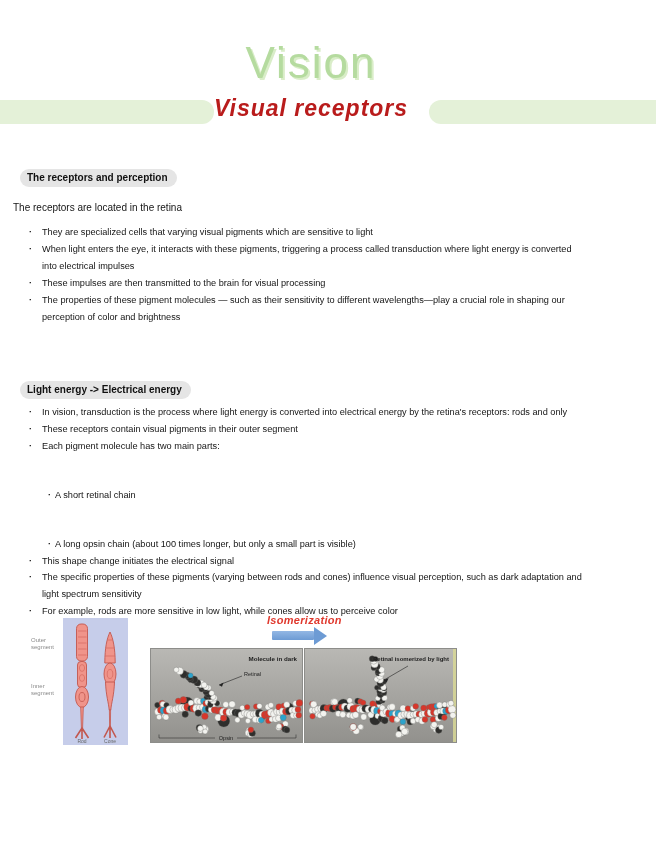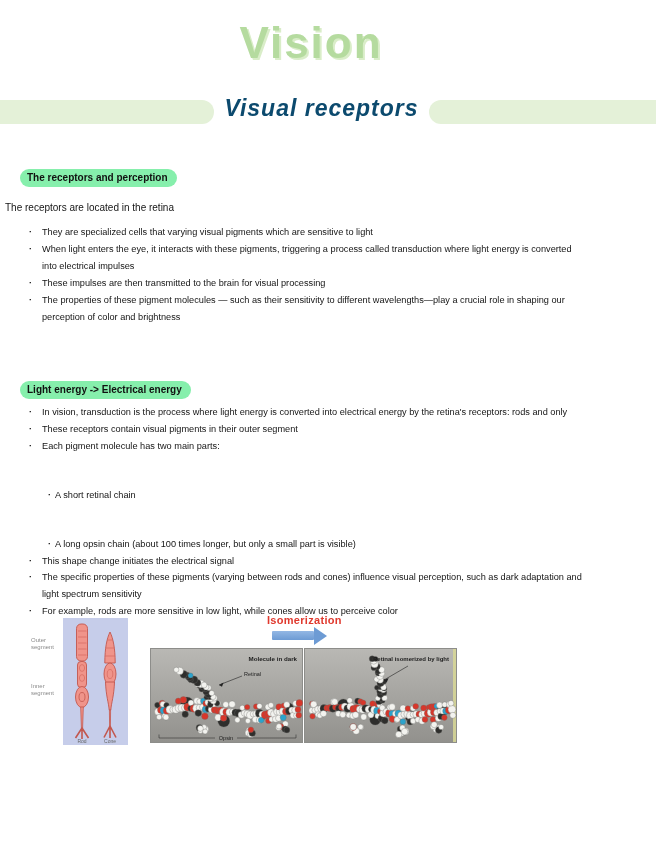--- a/index.html
+++ b/index.html
@@ -2,63 +2,63 @@
 <html><head>
 <meta charset="utf-8">
 <style>
   * { margin:0; padding:0; box-sizing:border-box; }
   html,body { background:#ffffff; }
   body { font-family:"Liberation Sans", sans-serif; color:#141414; }
   .page { position:relative; width:656px; height:848px; background:#ffffff; overflow:hidden; }
 
   
   .title {
-    position:absolute; left:0; top:18px; width:622px; text-align:center;
-    font-size:44px; font-weight:bold; letter-spacing:2px; color:#b5db9f;
+    position:absolute; left:0; top:38px; width:622px; text-align:center;
+    font-size:44px; font-weight:normal; letter-spacing:2px; color:#b5db9f;
     text-shadow:2px 2px 0 #d9edc8;
   }
 
   
   .pill { position:absolute; background:#e4f1d8; height:24px; top:100px; }
   .pill-left  { left:0; width:214px; border-radius:0 12px 12px 0; }
   .pill-right { left:429px; width:227px; border-radius:12px 0 0 12px; }
   .banner-label {
-    position:absolute; left:214px; top:95px; width:215px; text-align:center;
-    font-size:23px; font-weight:bold; font-style:italic; color:#0c4a6e; letter-spacing:1px;
+    position:absolute; left:214px; top:95px; width:215px; text-align:left;
+    font-size:23px; font-weight:bold; font-style:italic; color:#b91c1c; letter-spacing:1px;
   }
 
   
   .hl-heading {
-    position:absolute; display:inline-block; background:#86efac; border-radius:9px;
+    position:absolute; display:inline-block; background:#e5e5e5; border-radius:9px;
     padding:3px 9px 4px 7px; font-size:10px; font-weight:bold; color:#111;text-align:center;
   }
   .h1 { left:20px; top:169px; }
   .h2 { left:20px; top:381px; }
-  .intro { position:absolute; left:5px; top:202px; font-size:10px; }
+  .intro { position:absolute; left:13px; top:202px; font-size:10px; }
 
   ul.blist { position:absolute; list-style:none; width:618px; }
   .list1 { left:28px; top:224px; }
   .list2 { left:28px; top:404px; }
   ul.blist li {
     position:relative; padding-left:14px; font-size:9.2px; line-height:16.9px;
     white-space:pre-wrap;
   }
   ul.blist li::before { content:"·"; position:absolute; left:1px; top:0; font-weight:bold; }
   ul.blist li.sub { padding-left:27px;margin-top:32px; }
   ul.blist li.sub::before { content:"·"; left:20px; }
 
   
   .cell-figure { position:absolute; left:30px; top:618px; width:100px; height:127px; }
   .seg-label { position:absolute; width:28px; font-size:6px; line-height:7px; color:#8a8a8a; }
   .seg-outer { left:31px; top:637px; }
   .seg-inner { left:31px; top:683px; }
 
   .iso-label {
     position:absolute; left:267px; top:614px; font-size:11px; font-weight:bold;
-    color:#e0392e; letter-spacing:0.3px;
+    font-style:italic; color:#e0392e; letter-spacing:0.3px;
   }
   .iso-arrow { position:absolute; left:272px; top:631px; width:42px; height:9px;
     background:linear-gradient(#93b7e4,#6d9bd4); border-radius:1px; }
   .iso-arrow::after { content:""; position:absolute; left:42px; top:-4.5px;
     border-left:13px solid #6d9bd4; border-top:9px solid transparent; border-bottom:9px solid transparent; }
 
   .mol-panel {
     position:absolute; top:648px; width:153px; height:95px;
     background:linear-gradient(#b9b8b4,#92918d); border:1px solid #8d8d8a;
   }

